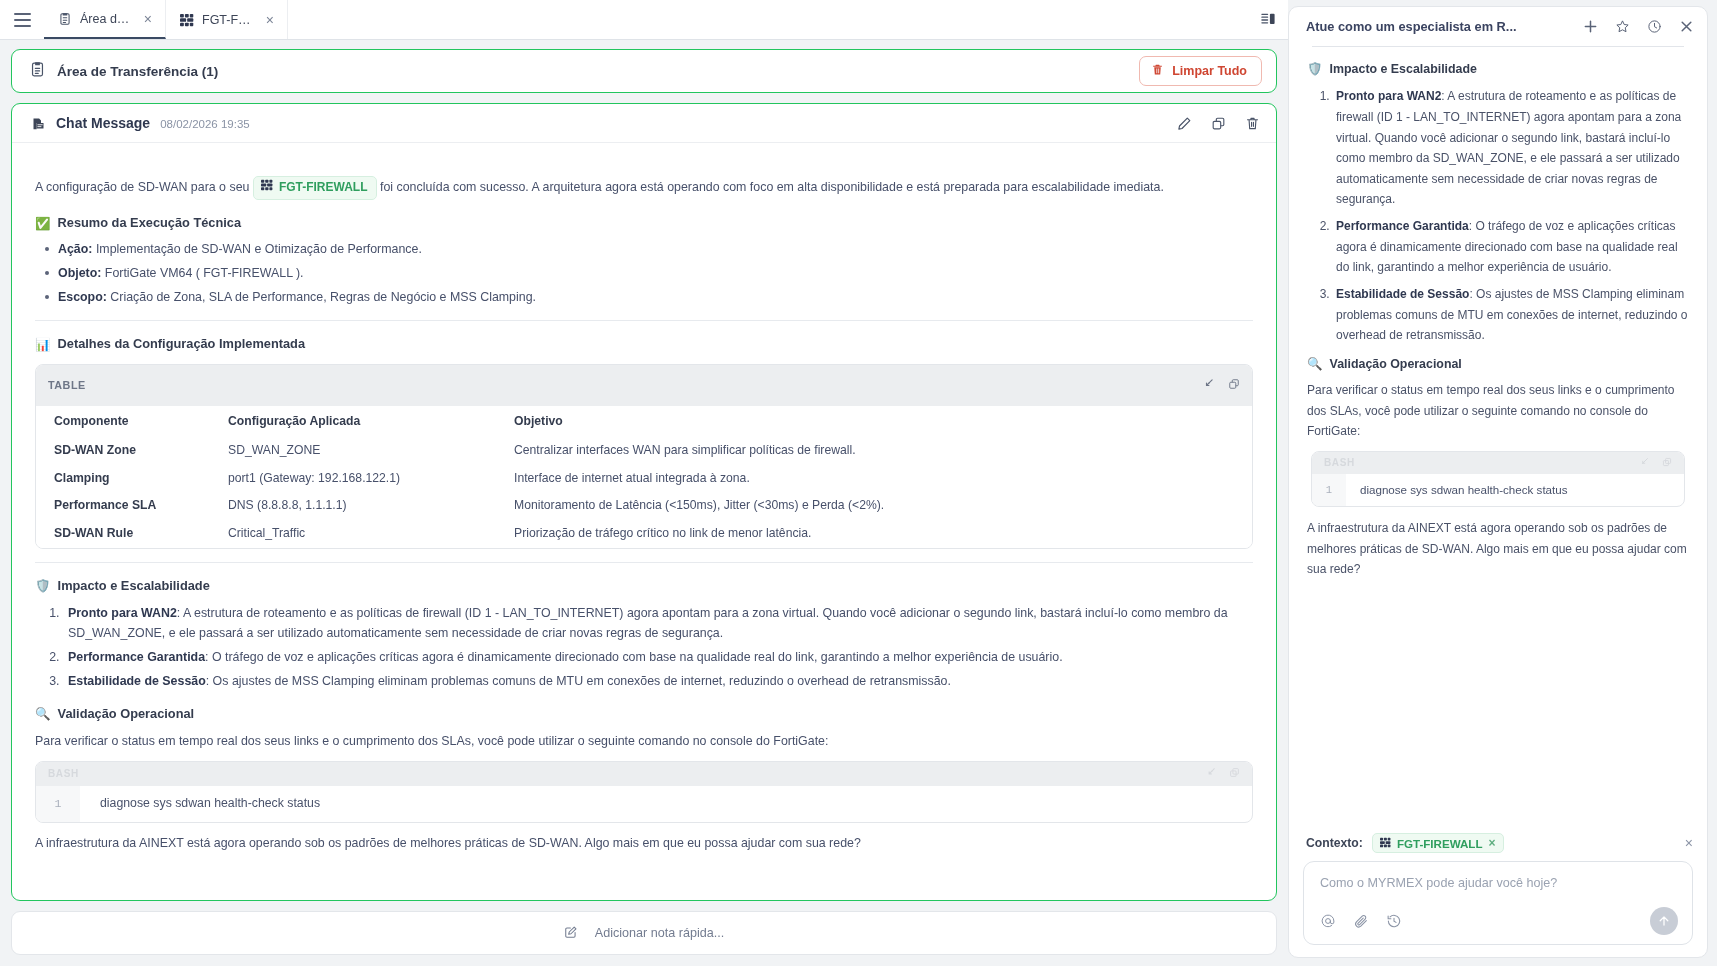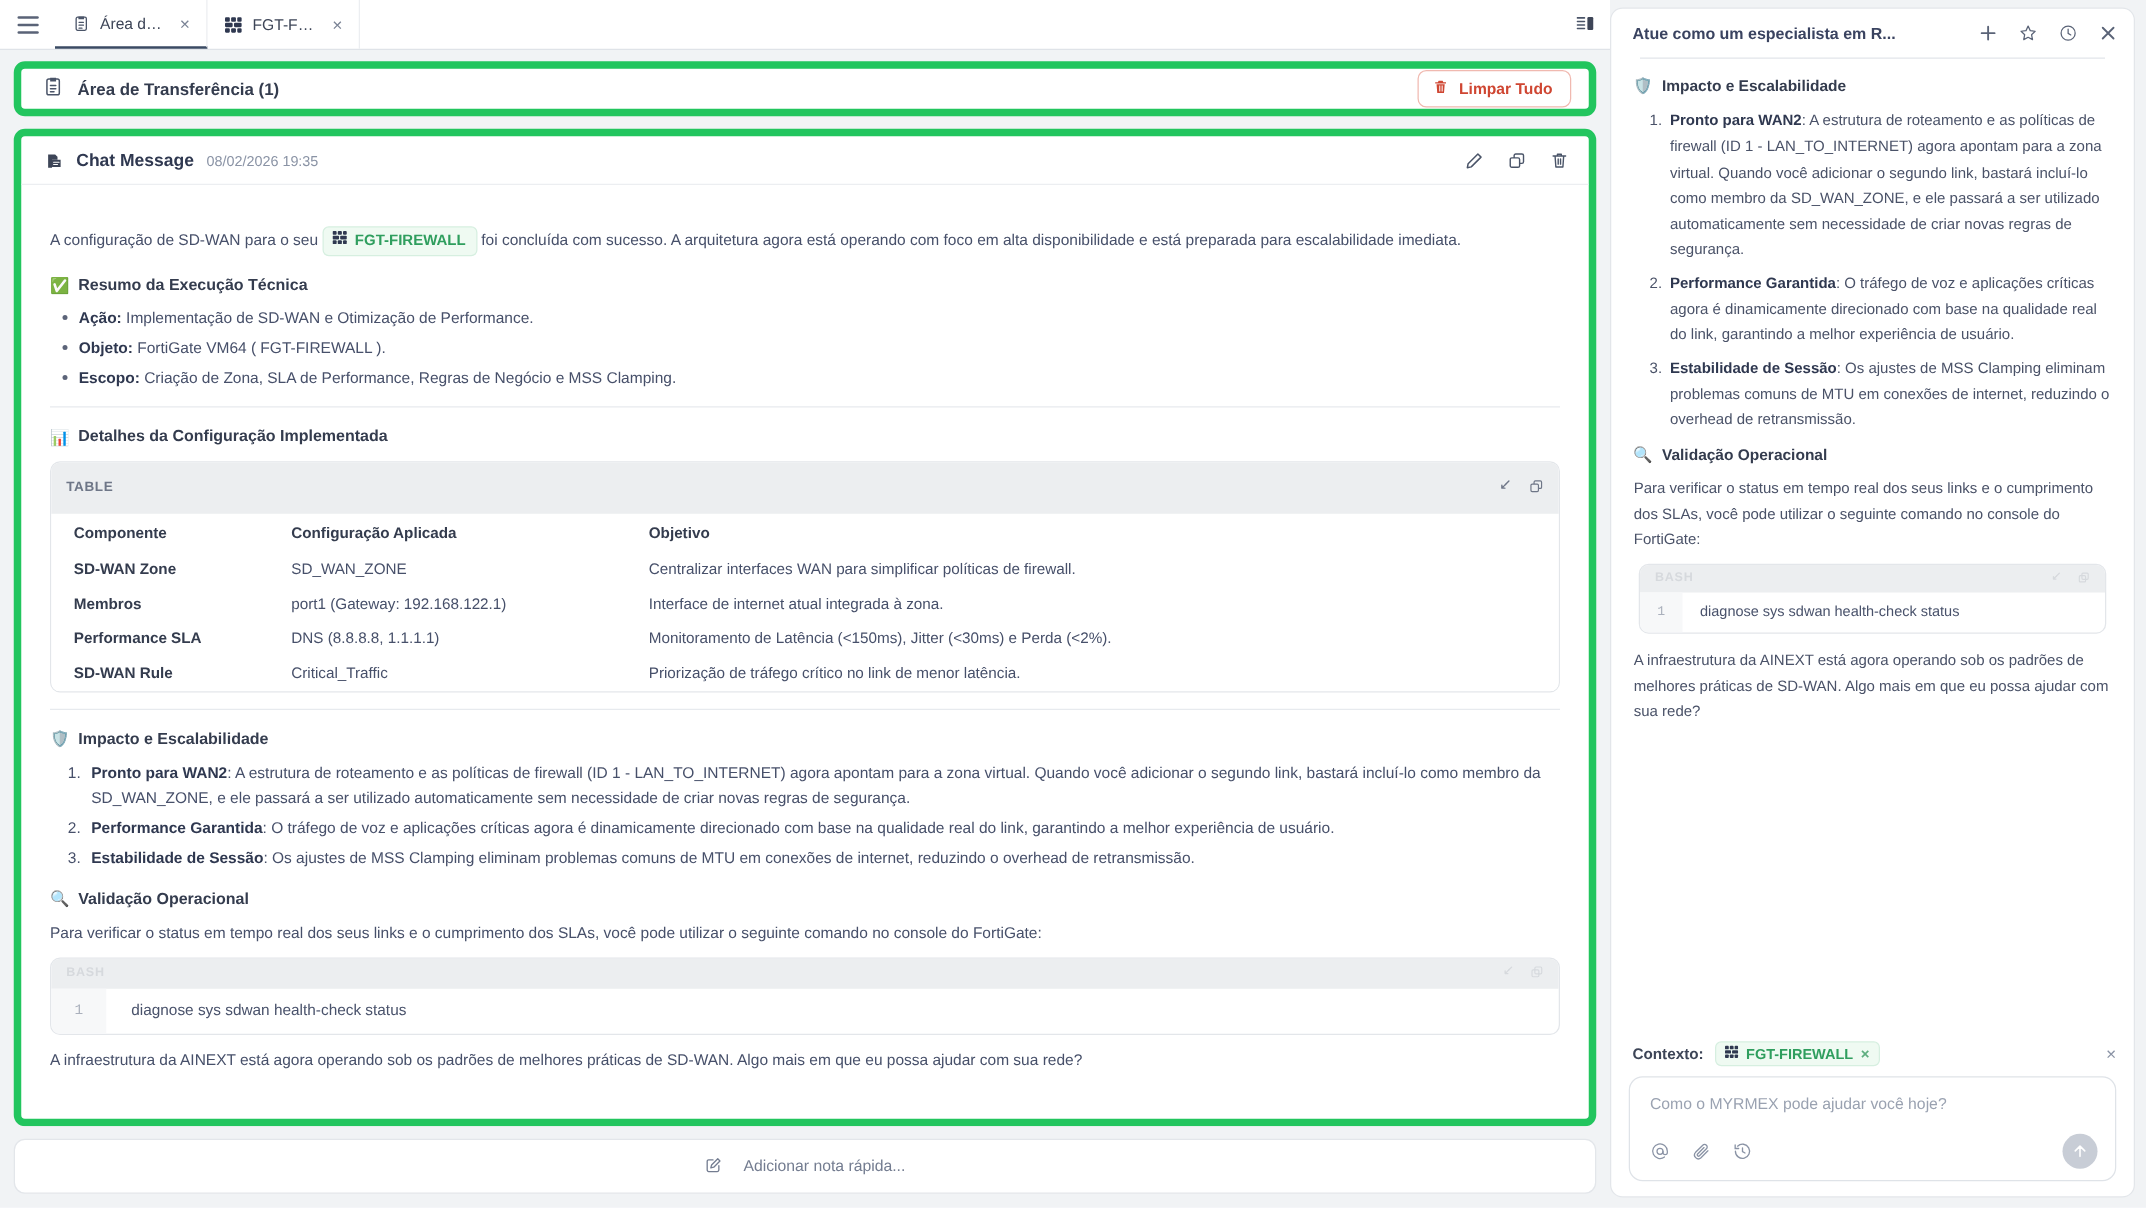--- a/index.html
+++ b/index.html
@@ -34,21 +34,21 @@
   .tab.active { border-bottom: 2.5px solid #3a4a63; }
   .tab .tab-label { white-space: nowrap; overflow: hidden; text-overflow: ellipsis; }
   .tab .tab-close { color:#7b8496; font-size: 14px; line-height: 1; margin-left: 4px; }
   .tab-icon { flex: 0 0 auto; display:flex; align-items:center; }
   .tabbar-right { margin-left: auto; display: flex; align-items: center; padding-right: 12px; }
   .panel-toggle { cursor:pointer; display:flex; align-items:center; }
 
   
   .scroll-area { flex: 1; overflow: hidden; padding: 9px 11px 0 11px; display:flex; flex-direction:column; }
   .card {
-    background: #ffffff; border: 6px solid #22c55e; border-radius: 9px;
+    background: #ffffff; border: 1px solid #22c55e; border-radius: 9px;
   }
   .clip-header {
     height: 44px; display: flex; align-items: center; padding: 0 14px 0 17px;
     margin-bottom: 10px;
   }
   .clip-title { display: flex; align-items: center; gap: 11px; font-size: 13.5px; font-weight: 600; color: #343c4e; }
   .clear-btn {
     margin-left: auto; display: flex; align-items: center; gap: 8px;
     border: 1px solid #f0b9b0; background: #ffffff; color: #cf4632;
     font-size: 12.5px; font-weight: 600; padding: 6px 14px 6px 11px;
@@ -353,21 +353,21 @@
                   <th>Objetivo</th>
                 </tr>
               </thead>
               <tbody>
                 <tr>
                   <td>SD-WAN Zone</td>
                   <td>SD_WAN_ZONE</td>
                   <td>Centralizar interfaces WAN para simplificar políticas de firewall.</td>
                 </tr>
                 <tr>
-                  <td>Membros</td>
+                  <td>Clamping</td>
                   <td>port1 (Gateway: 192.168.122.1)</td>
                   <td>Interface de internet atual integrada à zona.</td>
                 </tr>
                 <tr>
                   <td>Performance SLA</td>
                   <td>DNS (8.8.8.8, 1.1.1.1)</td>
                   <td>Monitoramento de Latência (&lt;150ms), Jitter (&lt;30ms) e Perda (&lt;2%).</td>
                 </tr>
                 <tr>
                   <td>SD-WAN Rule</td>

